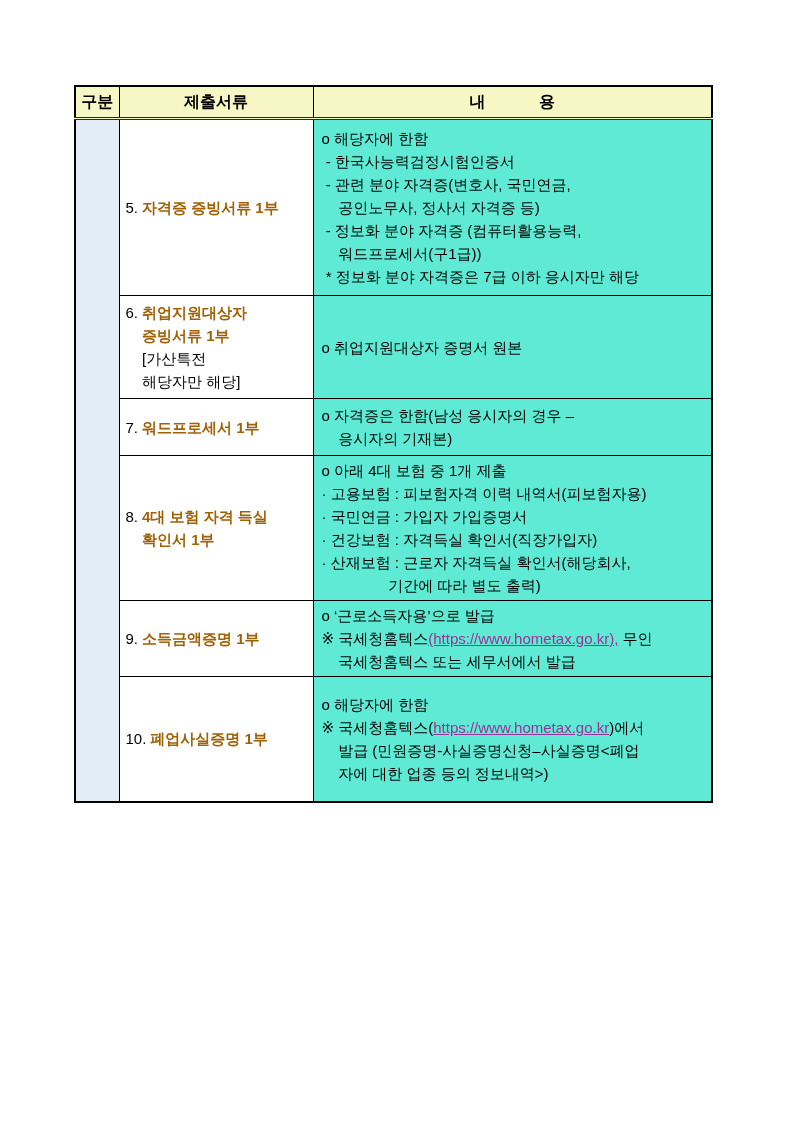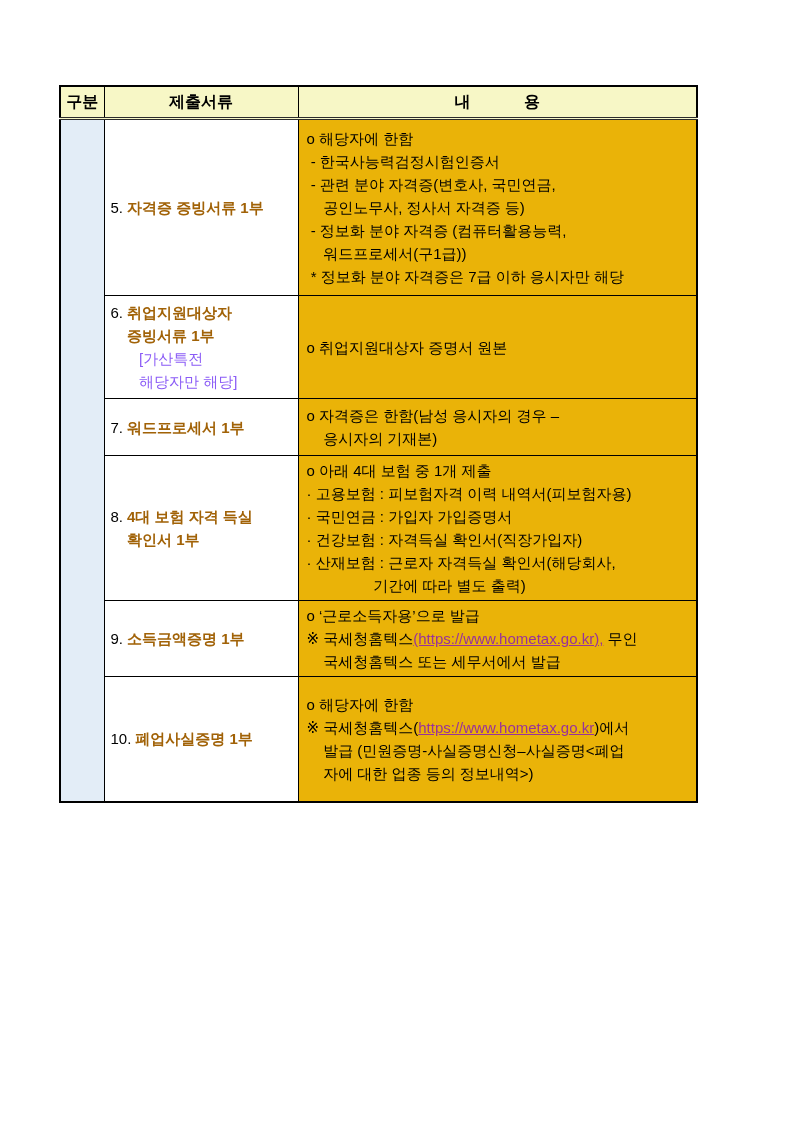--- a/index.html
+++ b/index.html
@@ -10,21 +10,21 @@
   }
   .page {
     position: relative;
     width: 793px;
     height: 1121px;
     background: #ffffff;
     overflow: hidden;
   }
   table.doc-table {
     position: absolute;
-    left: 59px;
+    left: 74px;
     top: 85px;
     width: 637px;
     border-collapse: collapse;
     table-layout: fixed;
     border: 2px solid #000000;
   }
   .doc-table th, .doc-table td {
     border: 1px solid #000000;
     margin: 0;
   }
@@ -59,28 +59,27 @@
     font-weight: normal;
     color: #000000;
   }
   .ttl-line {
     font-weight: bold;
     color: #a16207;
     white-space: pre-wrap;
   }
   .note-line {
     font-weight: normal;
-    color: #8b5cf6;
+    color: #000000;
     white-space: pre-wrap;
-    margin-left: 12px;
   }
   td.content {
     padding: 3px 2px 3px 8px;
     vertical-align: middle;
-    background: #eab308;
+    background: #5eead4;
   }
   .c-line {
     font-size: 15px;
     line-height: 23px;
     color: #000000;
     white-space: pre-wrap;
   }
   a.lnk {
     color: #993399;
     text-decoration: underline;

